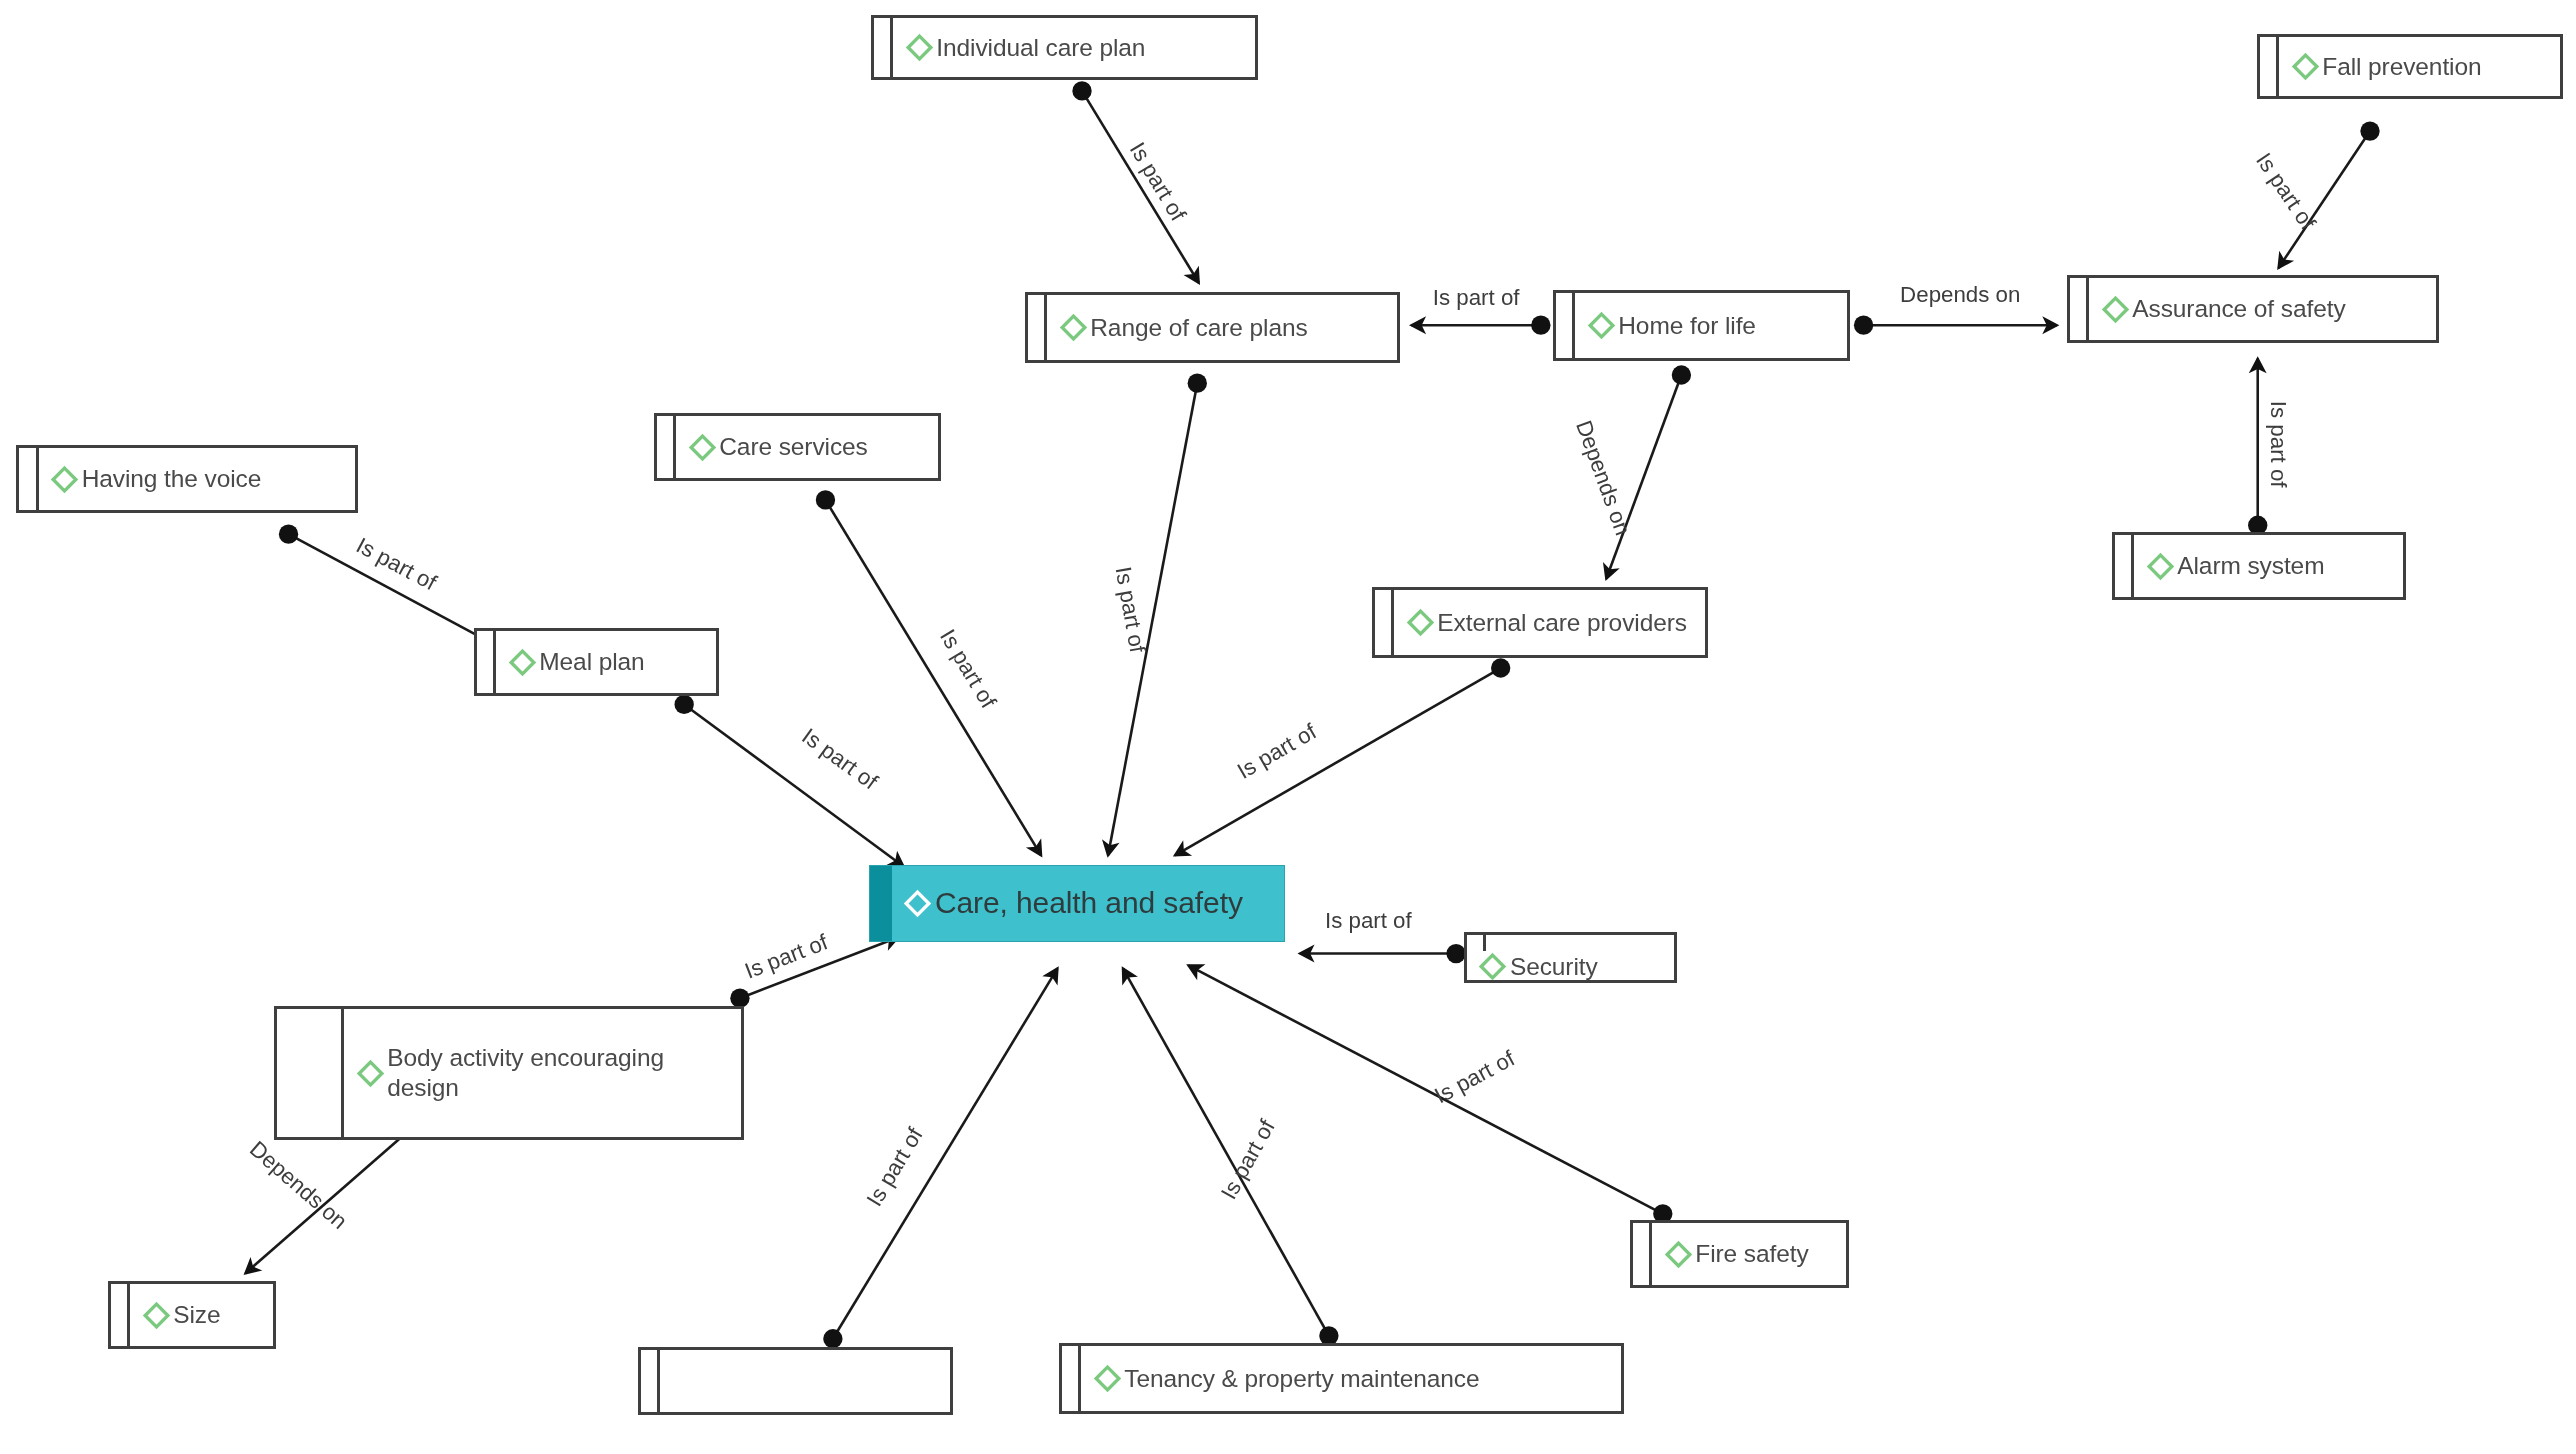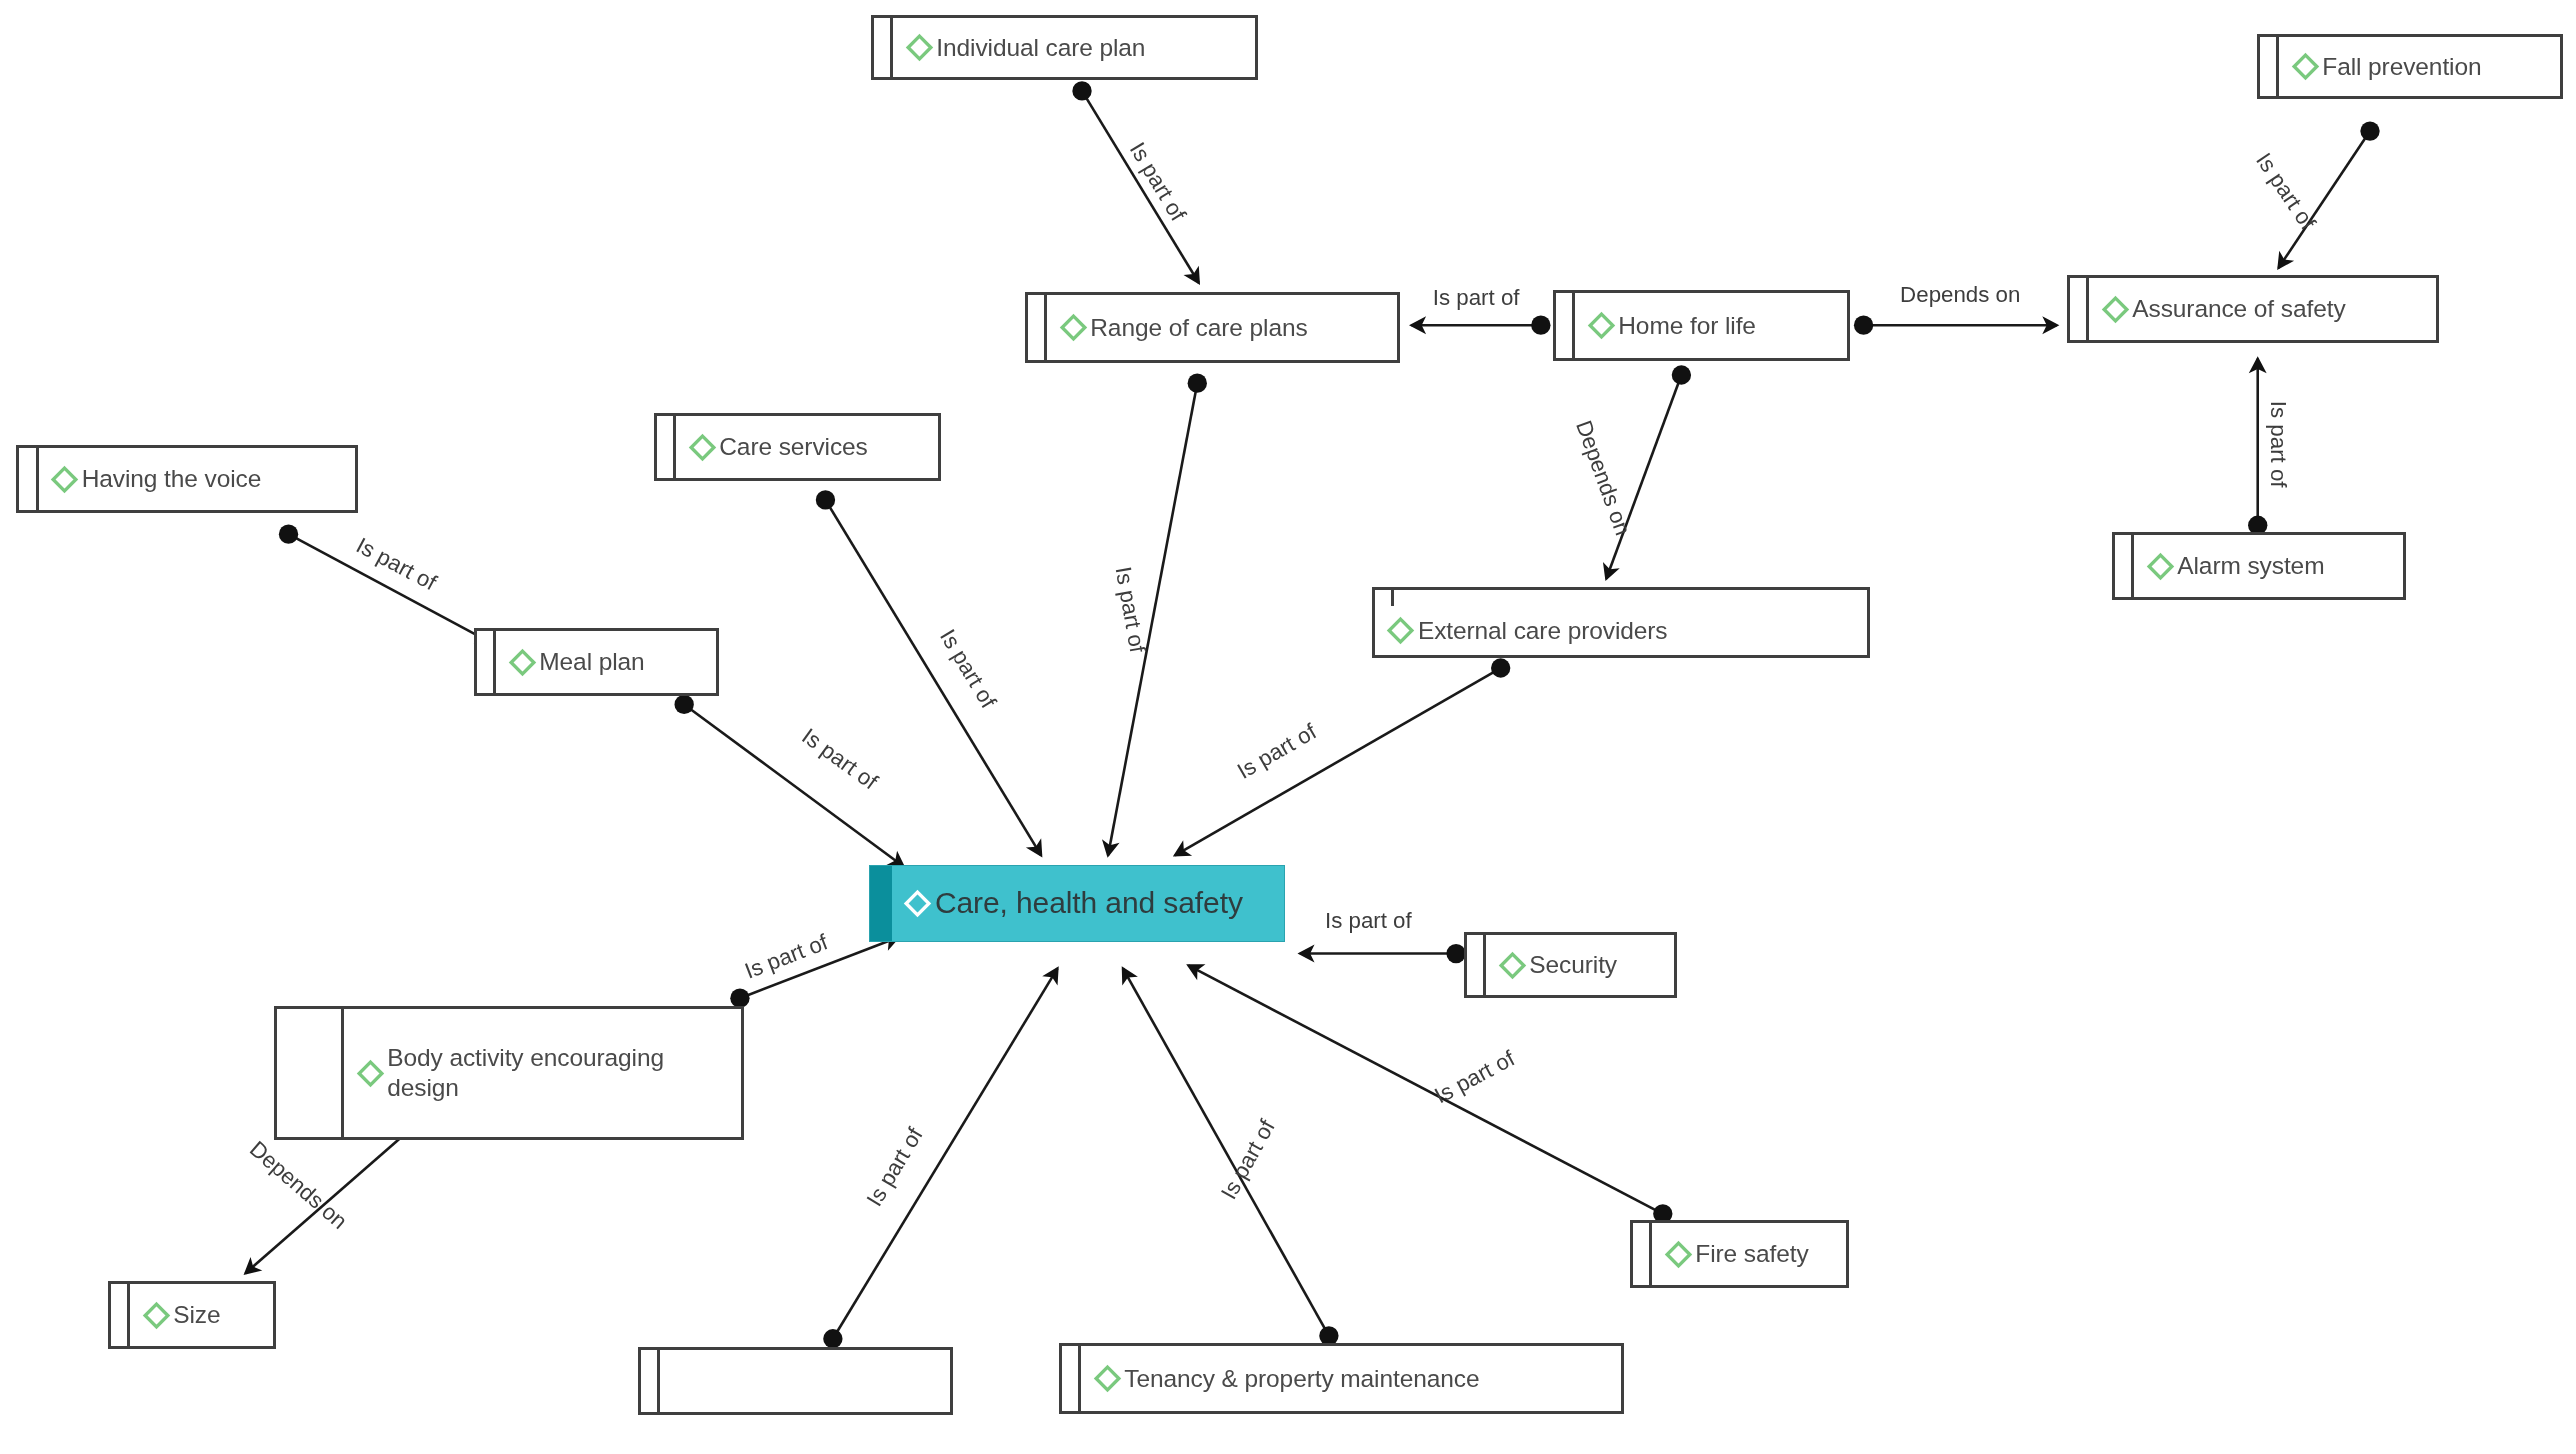--- a/index.html
+++ b/index.html
@@ -261,39 +261,39 @@
       </div>
       <div class="node" style="left: 2112px; top: 532px; width: 294px; height: 68px;">
         <div class="node-spine"></div>
         <div class="node-body">
           <svg class="diamond-icon" viewBox="0 0 24 24" xmlns="http://www.w3.org/2000/svg">
             <path d="M12 3.2 L20.8 12 L12 20.8 L3.2 12 Z" fill="none" stroke="#7ac97e" stroke-width="2.6" stroke-linejoin="miter"></path>
           </svg>
           <span class="node-label">Alarm system</span>
         </div>
       </div>
-      <div class="node" style="left: 1372px; top: 587px; width: 498px; height: 71px; flex-direction: column;">
+      <div class="node" style="left: 1372px; top: 587px; width: 336px; height: 71px;">
         <div class="node-spine"></div>
         <div class="node-body">
           <svg class="diamond-icon" viewBox="0 0 24 24" xmlns="http://www.w3.org/2000/svg">
             <path d="M12 3.2 L20.8 12 L12 20.8 L3.2 12 Z" fill="none" stroke="#7ac97e" stroke-width="2.6" stroke-linejoin="miter"></path>
           </svg>
           <span class="node-label">External care providers</span>
         </div>
       </div>
       <div class="node" style="left: 474px; top: 628px; width: 245px; height: 68px;">
         <div class="node-spine"></div>
         <div class="node-body">
           <svg class="diamond-icon" viewBox="0 0 24 24" xmlns="http://www.w3.org/2000/svg">
             <path d="M12 3.2 L20.8 12 L12 20.8 L3.2 12 Z" fill="none" stroke="#7ac97e" stroke-width="2.6" stroke-linejoin="miter"></path>
           </svg>
           <span class="node-label">Meal plan</span>
         </div>
       </div>
-      <div class="node" style="left: 1464px; top: 932px; width: 213px; height: 66px;">
+      <div class="node" style="left: 1464px; top: 932px; width: 213px; height: 51px; flex-direction: column;">
         <div class="node-spine"></div>
         <div class="node-body">
           <svg class="diamond-icon" viewBox="0 0 24 24" xmlns="http://www.w3.org/2000/svg">
             <path d="M12 3.2 L20.8 12 L12 20.8 L3.2 12 Z" fill="none" stroke="#7ac97e" stroke-width="2.6" stroke-linejoin="miter"></path>
           </svg>
           <span class="node-label">Security</span>
         </div>
       </div>
       <div class="node" style="left: 274px; top: 1006px; width: 470px; height: 134px; padding-left: 48px;">
         <div class="node-spine"></div>

